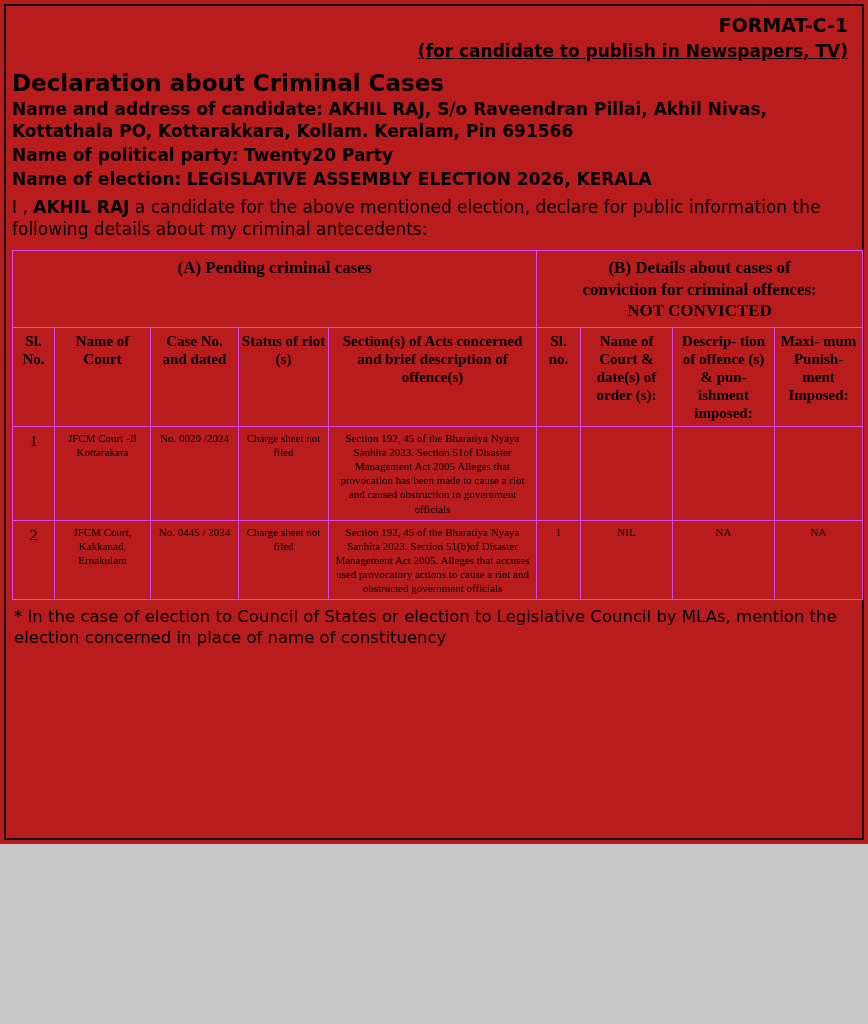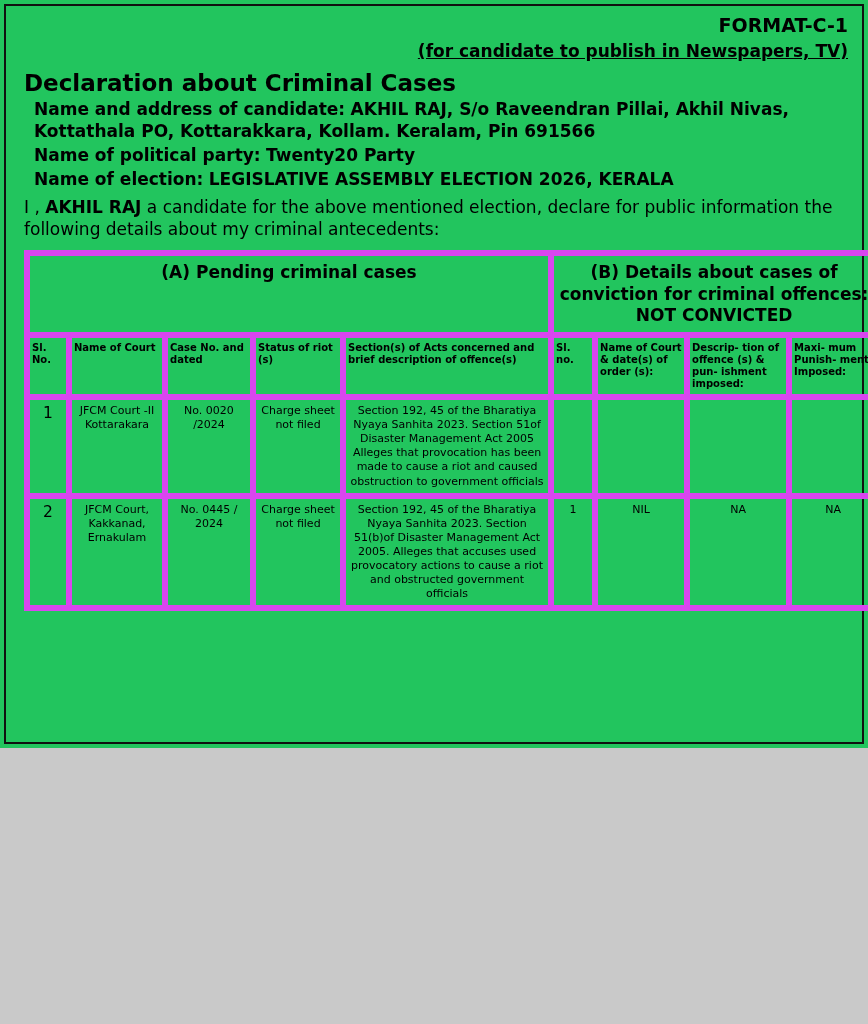--- a/index.html
+++ b/index.html
@@ -8,24 +8,24 @@
     background: #c9c9c9;
   }
   body {
     width: 868px;
     height: 1024px;
     font-family: "DejaVu Sans", sans-serif;
   }
   .page {
     position: relative;
     width: 868px;
-    height: 748px;
-    background: #22c55e;
+    height: 844px;
+    background: #b91c1c;
     box-sizing: border-box;
-    padding: 6px 8px 0 12px;
+    padding: 6px 8px 0 0;
   }
   .page-border {
     position: absolute;
     left: 4px; top: 4px; right: 4px; bottom: 4px;
     border: 2px solid #111;
     pointer-events: none;
   }
   .inner {
     position: relative;
     padding: 8px 12px 0 12px;
@@ -56,54 +56,54 @@
     font-size: 17px;
     line-height: 1.25;
     margin-top: 2px;
     color: #000;
   }
   .kv {
     font-size: 17px;
     line-height: 1.3;
     margin-top: 2px;
     color: #000;
-    margin-left: 10px;
   }
   .kv .lbl { font-weight: bold; }
   .kv .val { font-weight: bold; }
   .decl-para {
     font-size: 17px;
     line-height: 1.3;
     margin-top: 6px;
     color: #000;
   }
   .decl-para b { font-weight: bold; margin-top: 24px; }
 
   table.main {
     width: 100%;
     border-collapse: collapse;
     margin-top: 10px;
     table-layout: fixed;
   }
   table.main td, table.main th {
-    border: 6px solid #d946ef;
+    border: 1px solid #d946ef;
     vertical-align: top;
     color: #000;
+    font-family: Liberation Serif, serif;
   }
   .grp-head {
     text-align: center;
     font-weight: bold;
     font-size: 17px;
     padding: 6px 4px;
     line-height: 1.25;
   }
   .col-head {
-    text-align: left;
-    font-weight: bold;
-    font-size: 10px;
+    text-align: center;
+    font-weight: bold;
+    font-size: 15px;
     padding: 4px 2px;
     line-height: 1.2;
   }
   .cell {
     text-align: center;
     font-size: 11px;
     padding: 4px 3px;
     line-height: 1.28;
     vertical-align: top;
   }
@@ -201,14 +201,15 @@
           <td class="cell">Charge sheet not filed</td>
           <td class="cell">Section 192, 45 of the Bharatiya Nyaya Sanhita 2023. Section 51(b)of Disaster Management Act 2005. Alleges that accuses used provocatory actions to cause a riot and obstructed government officials</td>
           <td class="cell">1</td>
           <td class="cell">NIL</td>
           <td class="cell">NA</td>
           <td class="cell">NA</td>
         </tr>
       </tbody>
     </table>
 
+    <div class="note">* In the case of election to Council of States or election to Legislative Council by MLAs, mention the election concerned in place of name of constituency</div>
   </div>
 </div>
 
 </body></html>

